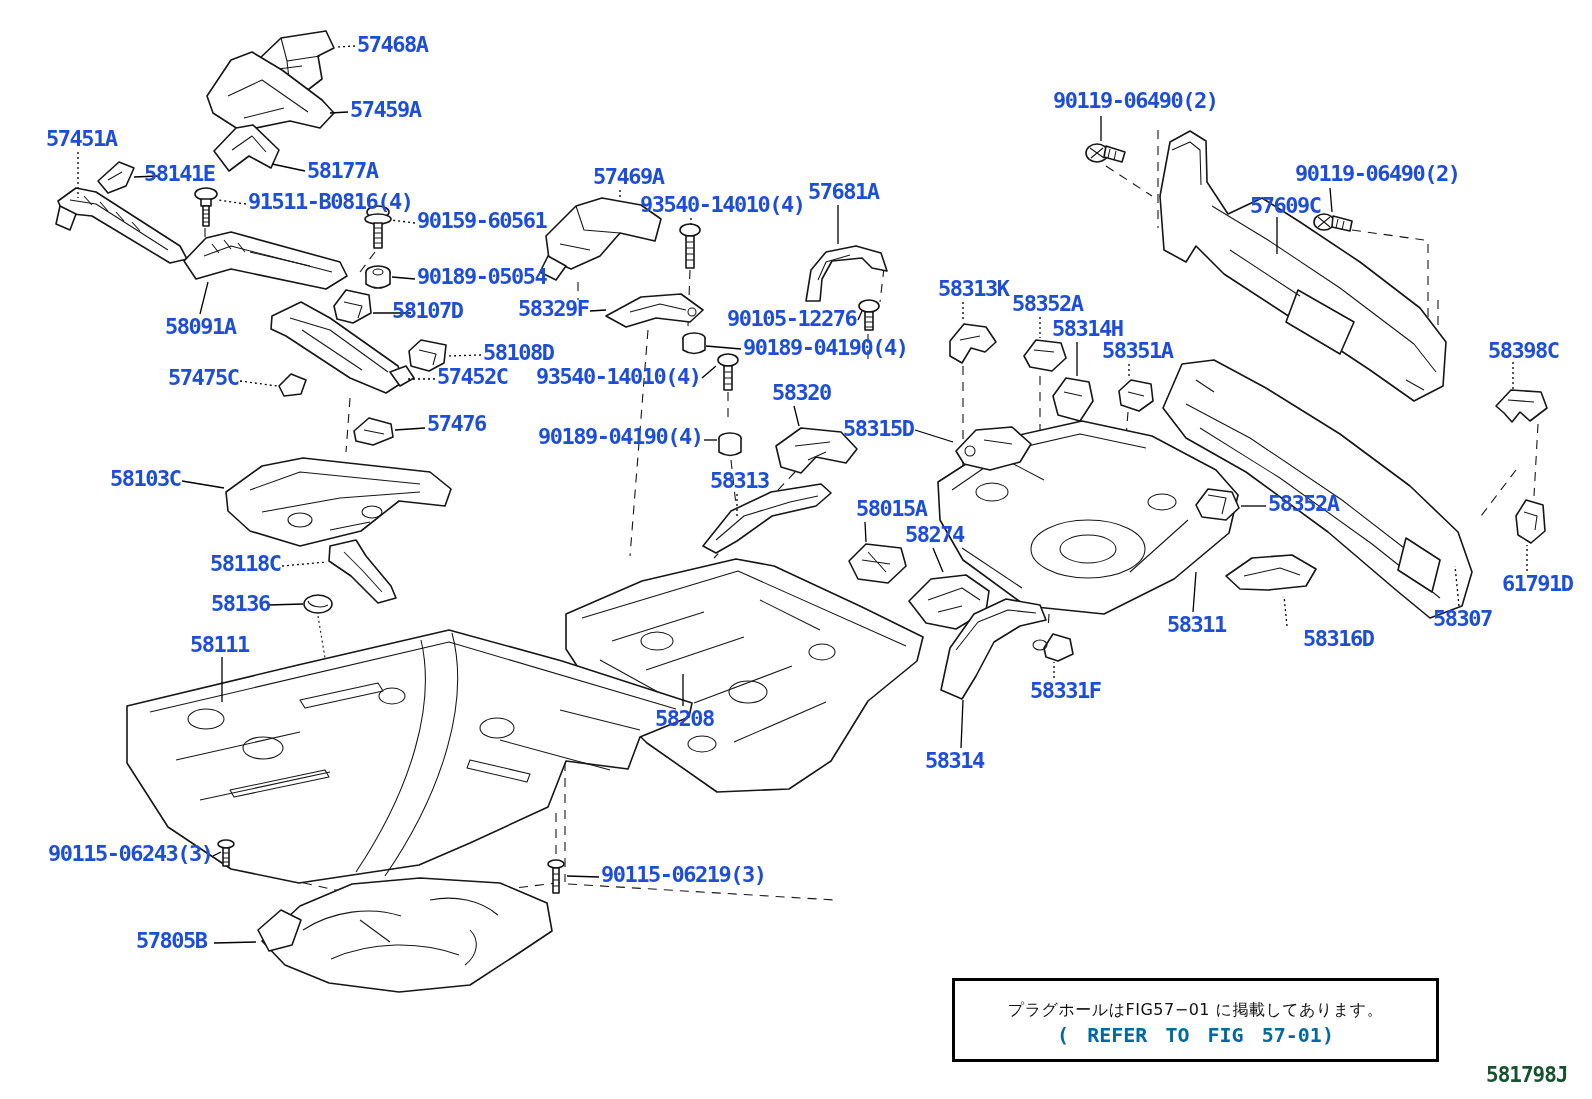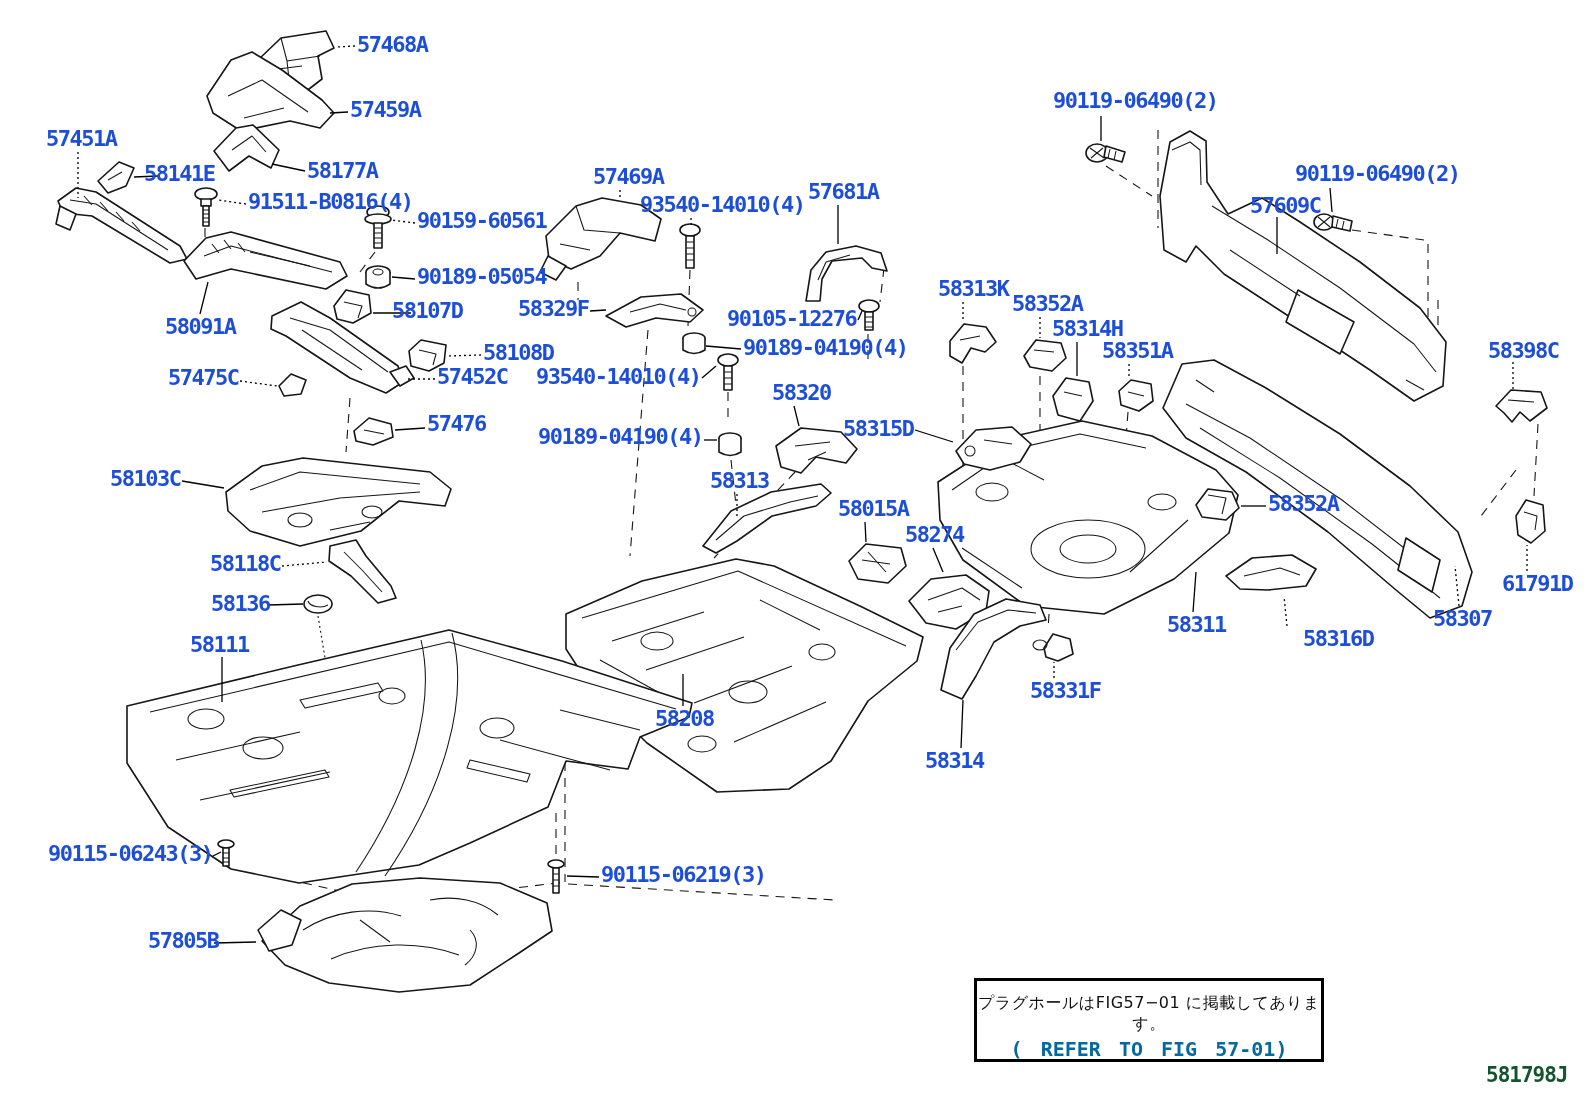--- a/index.html
+++ b/index.html
@@ -11,23 +11,23 @@
   #labels-layer{position:absolute;left:0;top:0;width:100%;height:100%;z-index:4;}
   .part-label{position:absolute;font-family:"DejaVu Sans Mono","Liberation Mono",monospace;
               font-weight:bold;font-size:22px;letter-spacing:-1.5px;color:#1d4ed8;white-space:nowrap;
               line-height:1.0;}
   .p{fill:#fff;stroke:#161616;stroke-width:1.6;stroke-linejoin:round;}
   .d{fill:none;stroke:#161616;stroke-width:1.05;stroke-linejoin:round;}
   .dash{fill:none;stroke:#161616;stroke-width:1.1;stroke-dasharray:9 7;}
   .dot{fill:none;stroke:#161616;stroke-width:1.1;stroke-dasharray:2 3;}
   .leader{fill:none;stroke:#000;stroke-width:1.3;}
   .leader.dotted{stroke-dasharray:2 3;}
-  #note-box{position:absolute;left:974px;top:978px;width:350px;height:84px;z-index:5;
+  #note-box{position:absolute;left:952px;top:978px;width:487px;height:84px;z-index:5;
             border:3px solid #000;box-sizing:border-box;background:#fff;text-align:center;
-            padding-top:12px;}
+            padding-top:19px;}
   #note-jp{font-size:16px;color:#111;letter-spacing:0.5px;}
   #note-en{font-size:15px;color:#111;word-spacing:5px;margin-top:2px;}
   #note-ref{font-family:"DejaVu Sans Mono","Liberation Mono",monospace;font-weight:bold;
             font-size:20px;color:#0369a1;word-spacing:6px;margin-top:2px;}
   #figure-code{position:absolute;left:1486px;top:1063px;z-index:5;
                font-family:"DejaVu Sans Mono","Liberation Mono",monospace;
                font-weight:bold;font-size:21px;letter-spacing:-1px;color:#14532d;}
 </style>
 </head>
 <body>
@@ -401,25 +401,25 @@
       <div class="part-label" style="left: 168px; top: 367px;">57475C</div>
       <div class="part-label" style="left: 437px; top: 366px;">57452C</div>
       <div class="part-label" style="left: 536px; top: 366px;">93540-14010(4)</div>
       <div class="part-label" style="left: 427px; top: 413px;">57476</div>
       <div class="part-label" style="left: 538px; top: 426px;">90189-04190(4)</div>
       <div class="part-label" style="left: 110px; top: 468px;">58103C</div>
       <div class="part-label" style="left: 210px; top: 553px;">58118C</div>
       <div class="part-label" style="left: 211px; top: 593px;">58136</div>
       <div class="part-label" style="left: 190px; top: 634px;">58111</div>
       <div class="part-label" style="left: 48px; top: 843px;">90115-06243(3)</div>
-      <div class="part-label" style="left: 148px; top: 930px;">57805B</div>
+      <div class="part-label" style="left: 136px; top: 930px;">57805B</div>
       <div class="part-label" style="left: 601px; top: 864px;">90115-06219(3)</div>
       <div class="part-label" style="left: 655px; top: 708px;">58208</div>
       <div class="part-label" style="left: 710px; top: 470px;">58313</div>
-      <div class="part-label" style="left: 838px; top: 498px;">58015A</div>
+      <div class="part-label" style="left: 856px; top: 498px;">58015A</div>
       <div class="part-label" style="left: 905px; top: 524px;">58274</div>
       <div class="part-label" style="left: 772px; top: 382px;">58320</div>
       <div class="part-label" style="left: 727px; top: 308px;">90105-12276</div>
       <div class="part-label" style="left: 743px; top: 337px;">90189-04190(4)</div>
       <div class="part-label" style="left: 640px; top: 194px;">93540-14010(4)</div>
       <div class="part-label" style="left: 593px; top: 166px;">57469A</div>
       <div class="part-label" style="left: 808px; top: 181px;">57681A</div>
       <div class="part-label" style="left: 938px; top: 278px;">58313K</div>
       <div class="part-label" style="left: 1012px; top: 293px;">58352A</div>
       <div class="part-label" style="left: 1052px; top: 318px;">58314H</div>

